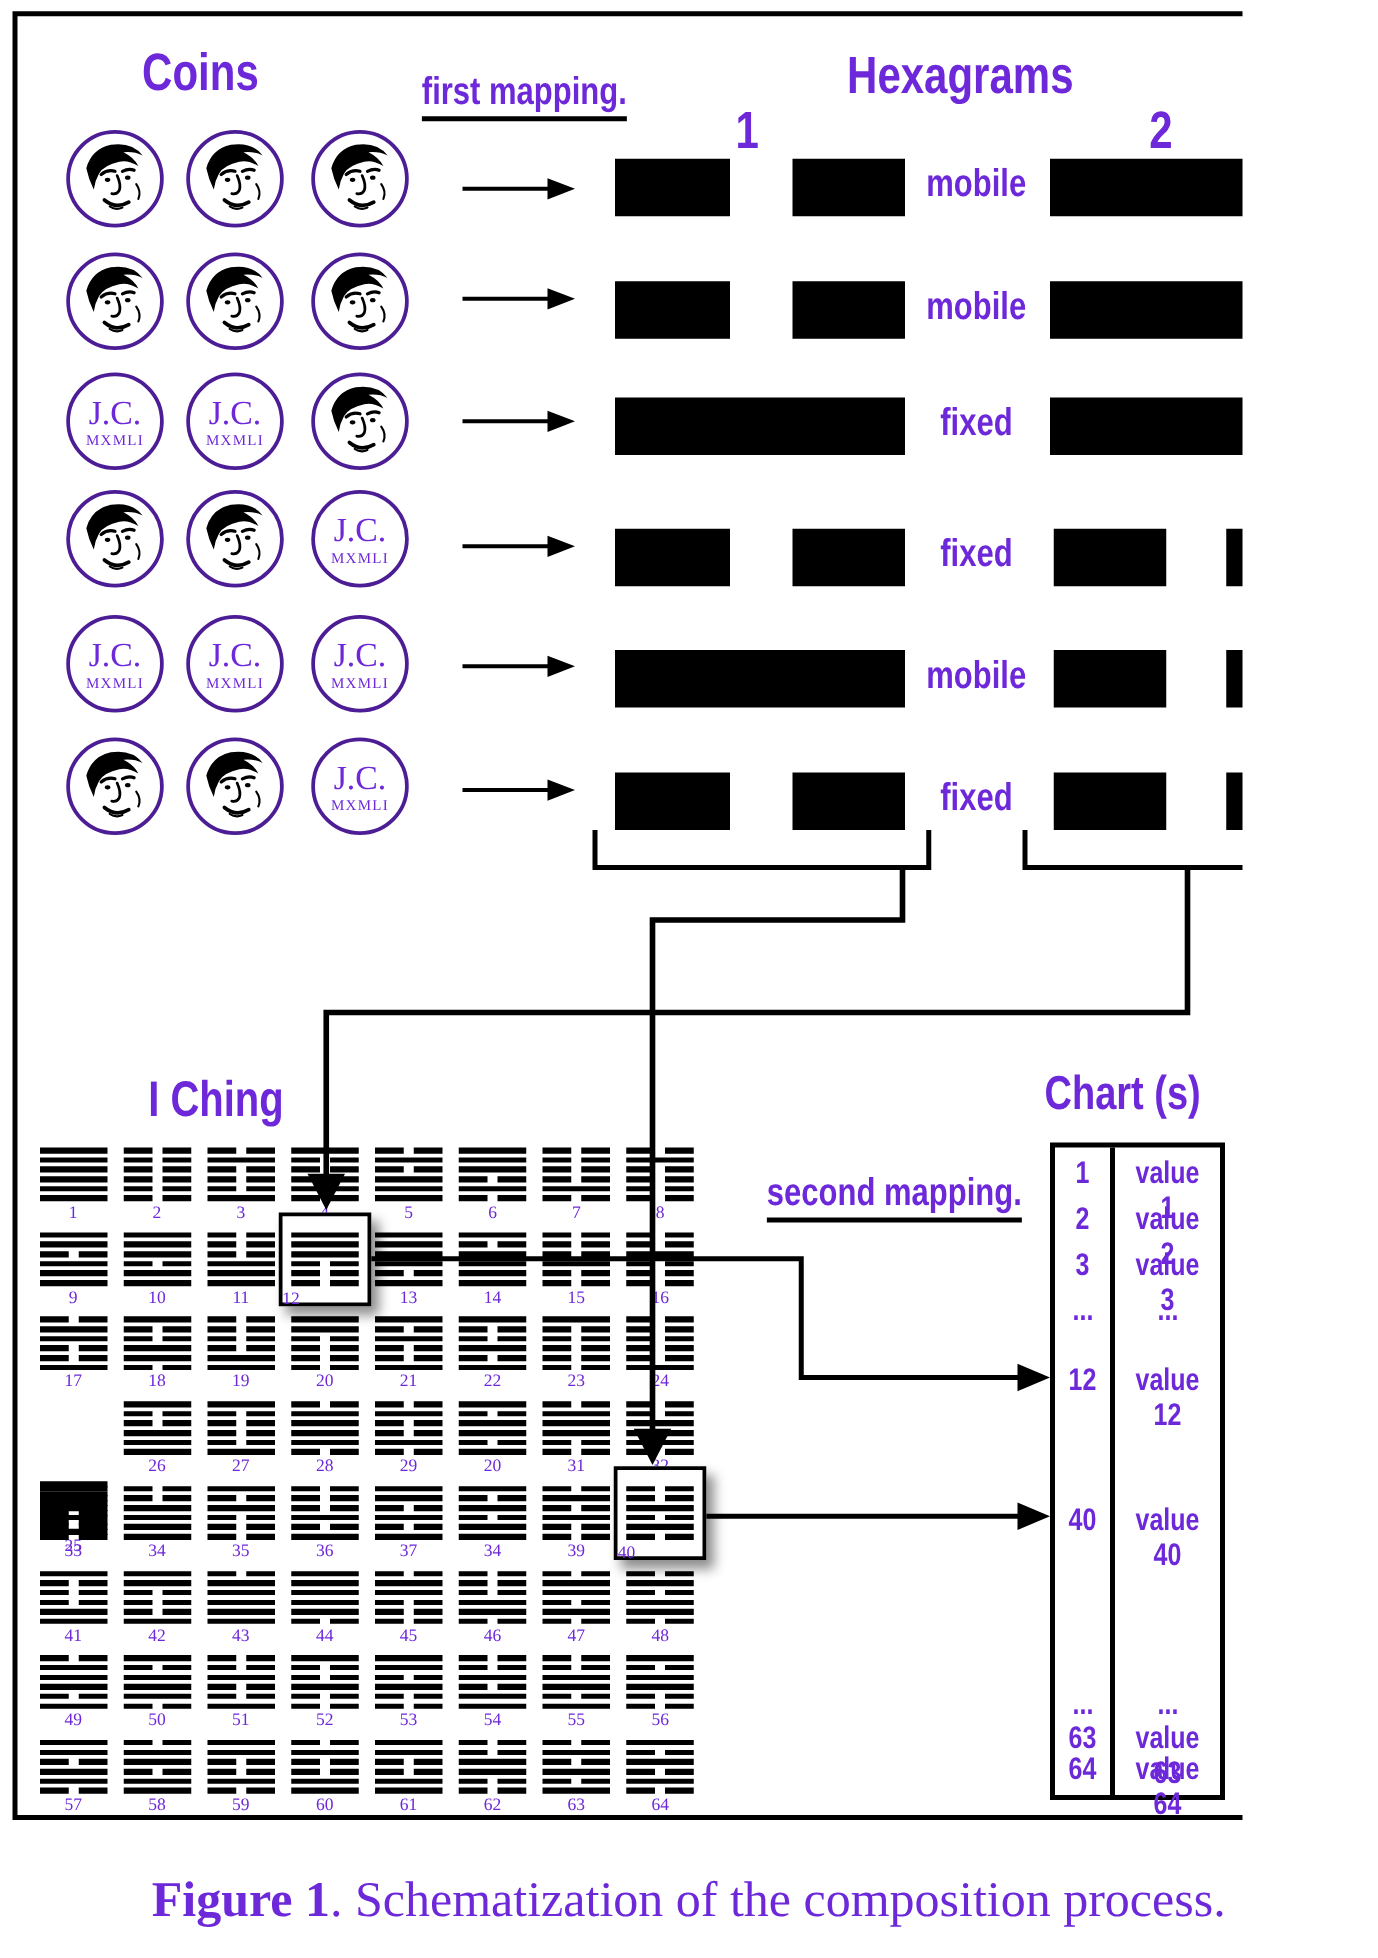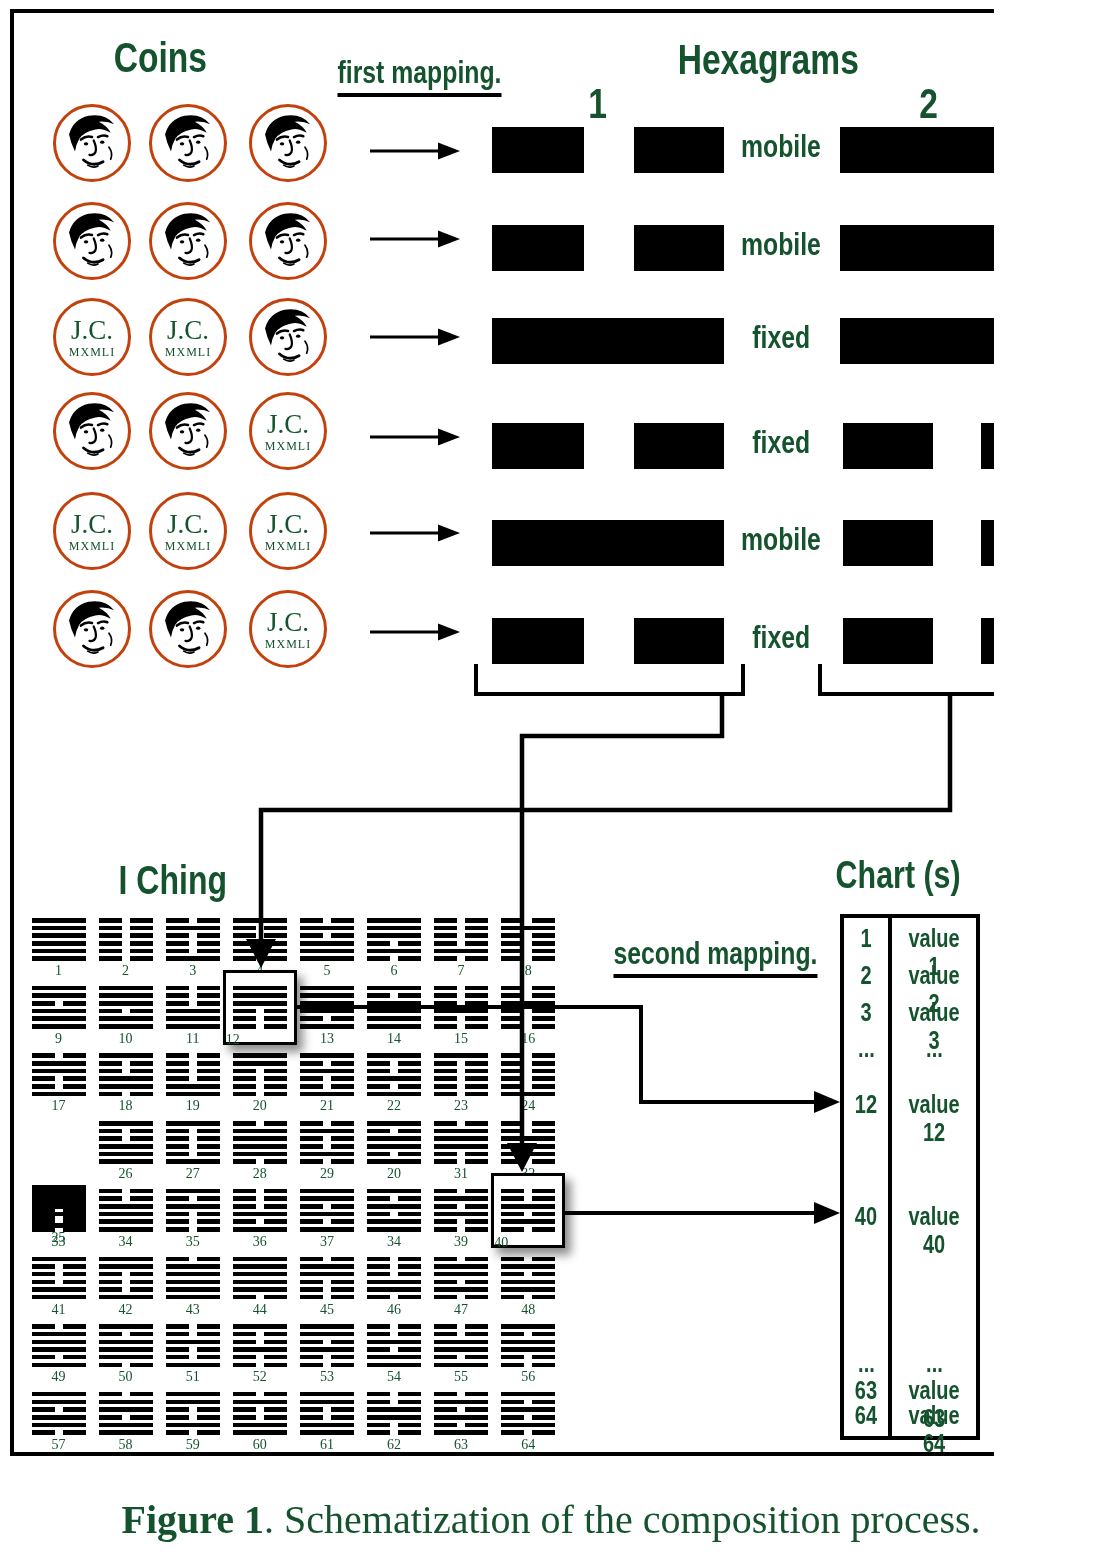--- a/index.html
+++ b/index.html
@@ -1,24 +1,24 @@
 <!DOCTYPE html>
 <html><head>
 <meta charset="utf-8">
 <style>
   html,body{margin:0;padding:0;background:#fff;}
-  .stage{position:relative;width:994px;height:1566px;background:#fff;color:#14532d;
+  .stage{position:relative;width:994px;height:1566px;background:#fff;color:#6d28d9;
          font-family:"Liberation Sans",sans-serif;overflow:hidden;}
   .frame{position:absolute;left:10px;top:9px;width:1082px;height:1447px;
          border:4px solid #000;box-sizing:border-box;background:#fff;}
   .hdr{position:absolute;text-align:center;font-weight:bold;white-space:nowrap;}
   .cx{display:inline-block;transform:scaleX(.8);transform-origin:center;}
   .ul{border-bottom:4px solid #000;padding-bottom:2px;}
   
-  .coin{position:absolute;width:78px;height:78px;border:3px solid #c2410c;border-radius:50%;
+  .coin{position:absolute;width:78px;height:78px;border:3px solid #4c1d95;border-radius:50%;
         box-sizing:border-box;background:#fff;display:flex;align-items:center;justify-content:center;}
   .coin svg{width:68px;height:68px;}
   .tail{text-align:center;font-family:"Liberation Serif",serif;line-height:1;}
   .tail .jc{font-size:27px;}
   .tail .yr{font-size:12px;letter-spacing:1px;margin-top:2px;}
   
   .hline{position:absolute;height:46px;background:#000;}
   .rowlabel{position:absolute;width:160px;text-align:center;font-size:31px;font-weight:bold;}
   
   .cell{position:absolute;width:54px;text-align:center;}

